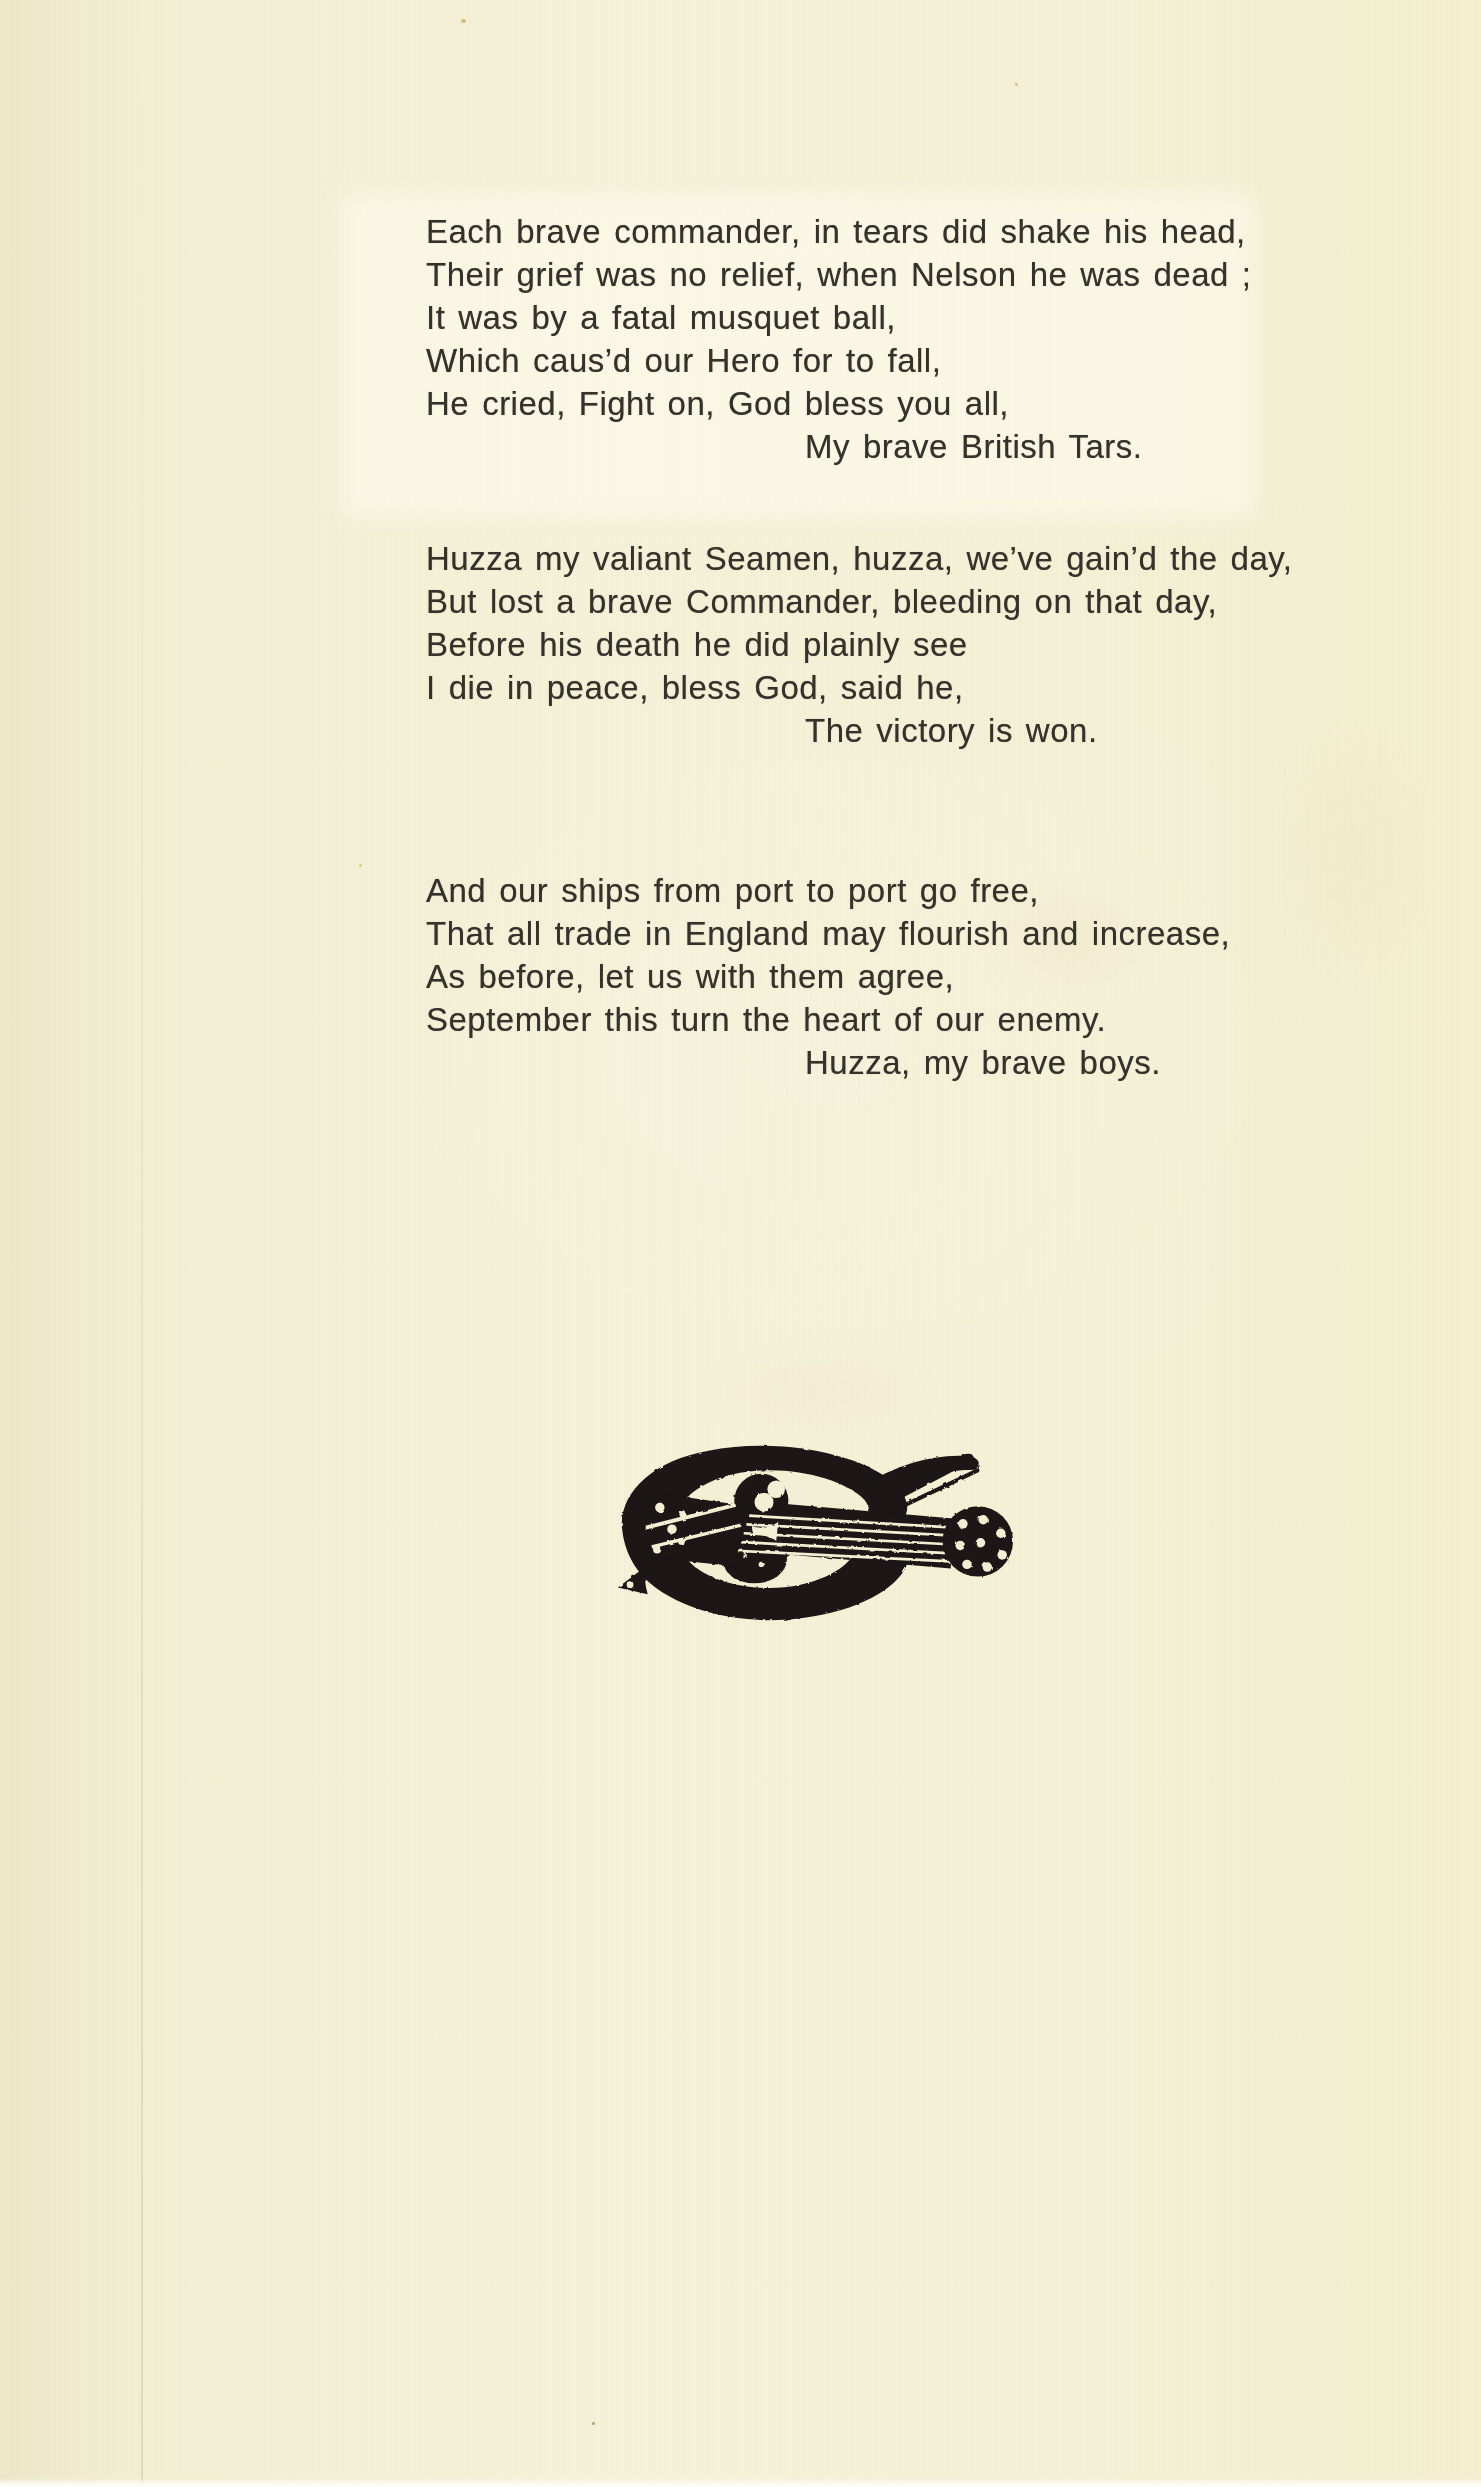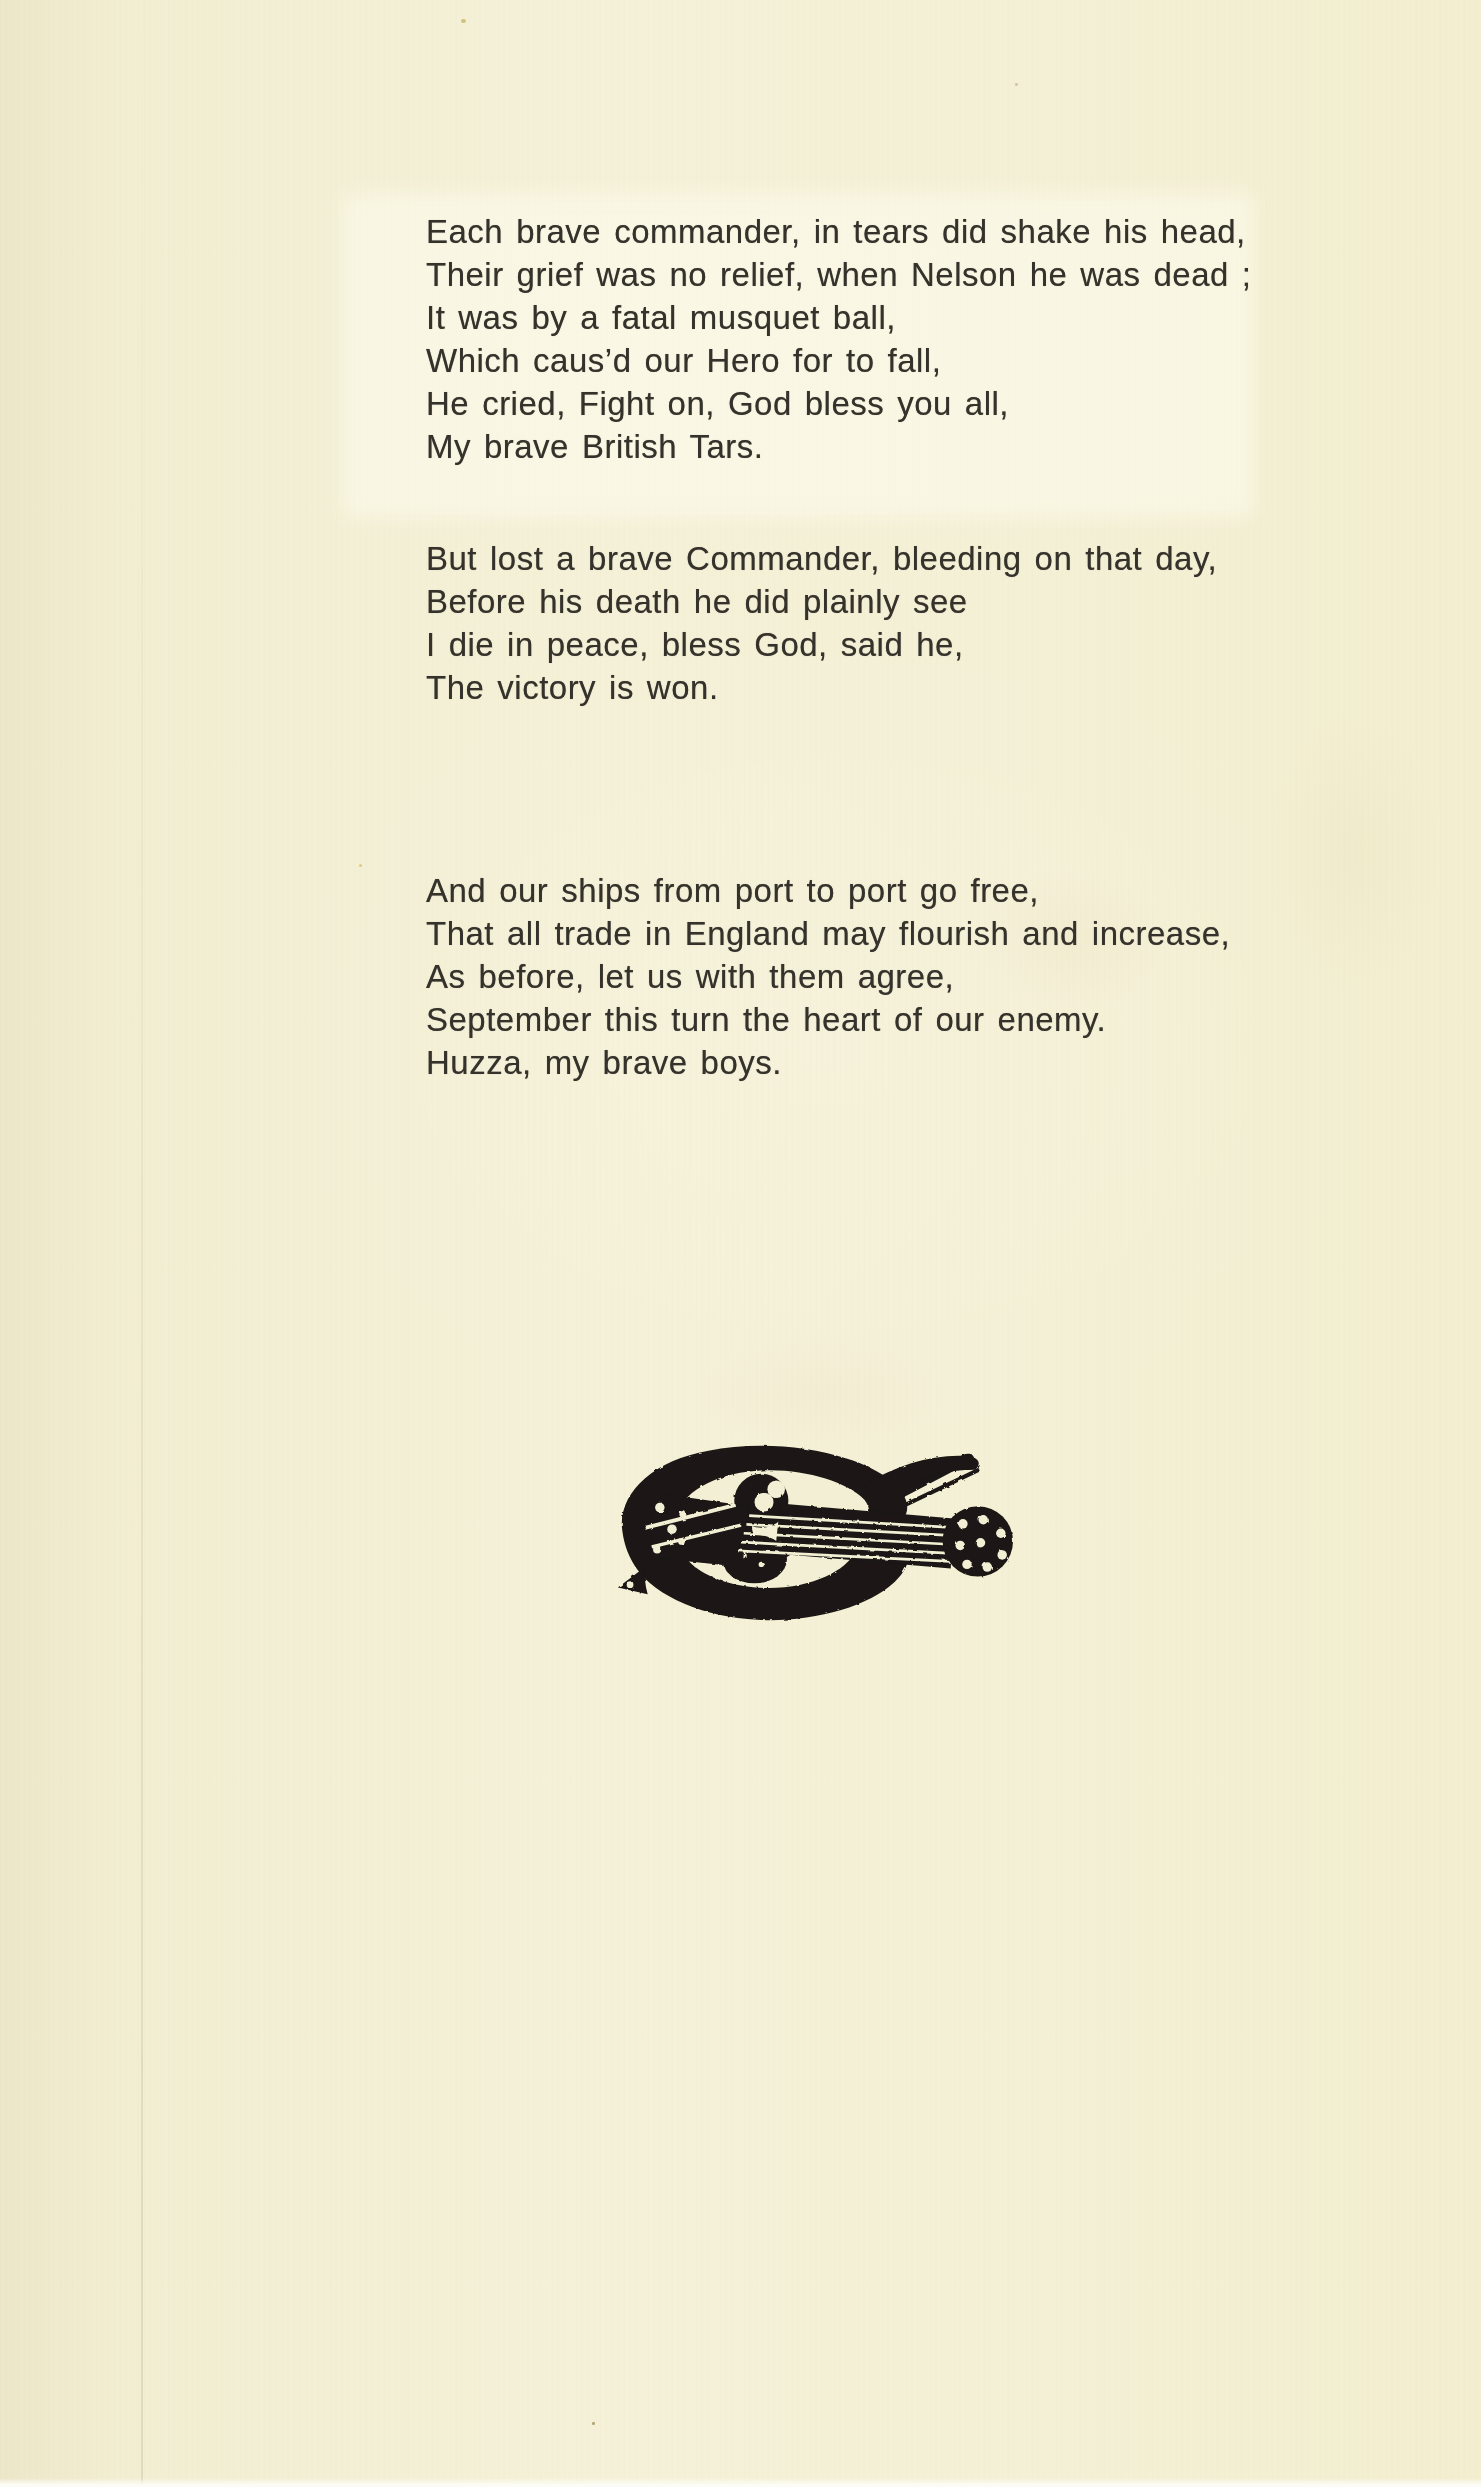--- a/index.html
+++ b/index.html
@@ -39,21 +39,21 @@
   }
   .poem{position:absolute;left:0;top:0;color:#34322b;}
   .stanza{position:absolute;left:426px;}
   .stanza .line{
     white-space:nowrap;
     font-size:33px;line-height:43px;
     letter-spacing:0.015em;word-spacing:0.10em;
     color:#34322b;
     text-shadow:0 0 0.7px rgba(52,50,43,0.55);
   }
-  .stanza .refrain{}
+  .stanza .refrain{margin-left:379px;}
   .stanza.s1{top:210px;}
   .stanza.s2{top:537px;}
   .stanza.s3{top:869px;}
   .ornament{position:absolute;left:580px;top:1425px;width:433px;height:203px;}
   .speck{position:absolute;border-radius:50%;pointer-events:none;}
   .speck.k1{left:461px;top:19px;width:4.7px;height:4px;background:#cdb96a;opacity:.85;}
   .speck.k2{left:359px;top:864px;width:3.4px;height:3.4px;background:#d6c36c;opacity:.8;}
   .speck.k3{left:592px;top:2422px;width:2.7px;height:2.7px;background:#9a8450;opacity:.7;}
   .speck.k4{left:1015px;top:83px;width:2.7px;height:2.7px;background:#c9bd92;opacity:.8;}
 </style>
@@ -71,20 +71,21 @@
   <div class="poem">
     <div class="stanza s1">
         <div class="line">Each brave commander, in tears did shake his head,</div>
         <div class="line">Their grief was no relief, when Nelson he was dead ;</div>
         <div class="line">It was by a fatal musquet ball,</div>
         <div class="line">Which caus’d our Hero for to fall,</div>
         <div class="line">He cried, Fight on, God bless you all,</div>
         <div class="line refrain">My brave British Tars.</div>
       </div>
     <div class="stanza s2">
+        <div class="line">Huzza my valiant Seamen, huzza, we’ve gain’d the day,</div>
         <div class="line">But lost a brave Commander, bleeding on that day,</div>
         <div class="line">Before his death he did plainly see</div>
         <div class="line">I die in peace, bless God, said he,</div>
         <div class="line refrain">The victory is won.</div>
       </div>
     <div class="stanza s3">
         <div class="line">And our ships from port to port go free,</div>
         <div class="line">That all trade in England may flourish and increase,</div>
         <div class="line">As before, let us with them agree,</div>
         <div class="line">September this turn the heart of our enemy.</div>

